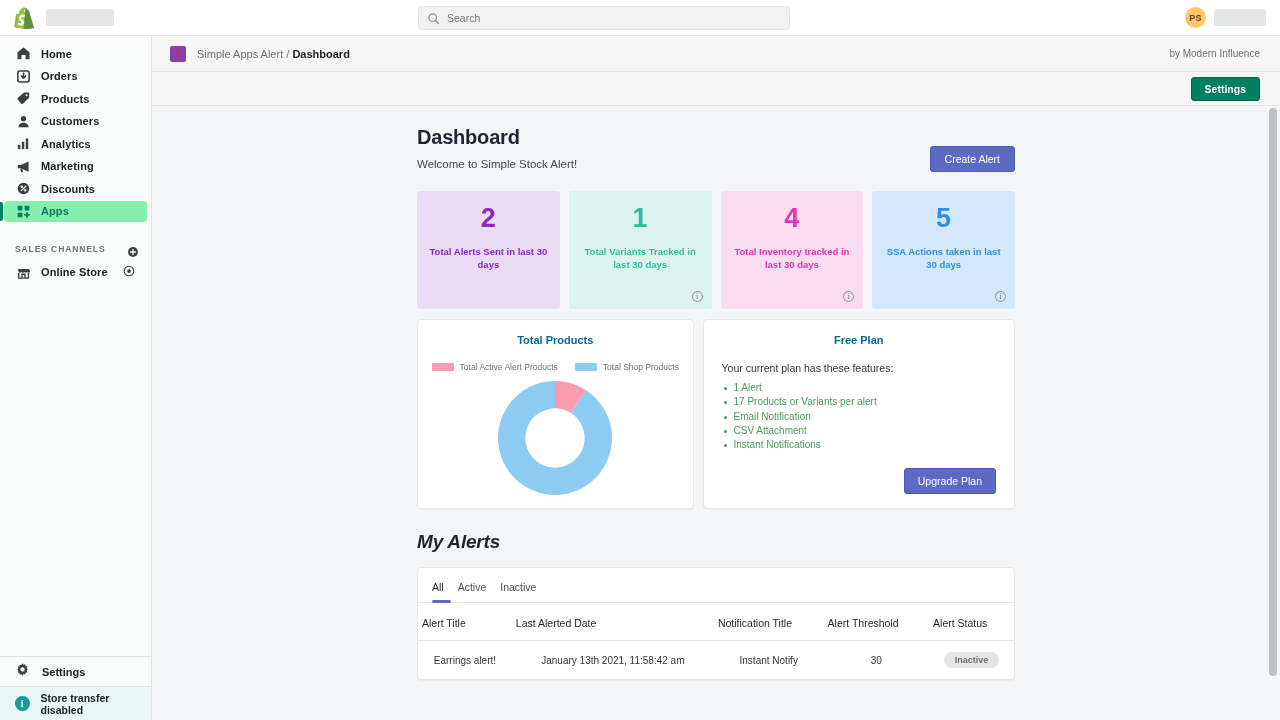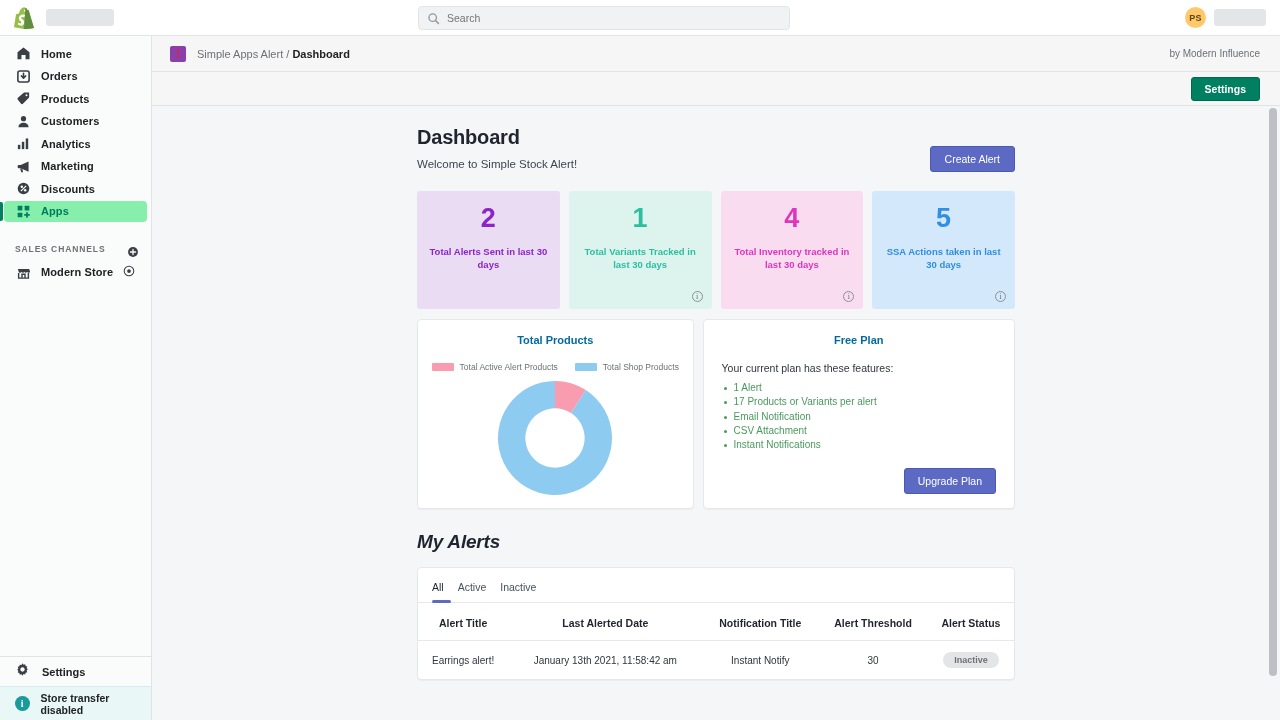--- a/index.html
+++ b/index.html
@@ -174,22 +174,22 @@
   }
   .tabs { display: flex; gap: 14px; padding: 13px 14px 0; border-bottom: 1px solid #e6e8eb; }
   .tab { font-size: 10.5px; color: #46505e; padding-bottom: 9px; position: relative; cursor: pointer; }
   .tab.active { color: #1f2430; }
   .tab.active::after {
     content: ""; position: absolute; left: 0; bottom: -1px; width: 19px; height: 3px;
     background: #5c6ac4; border-radius: 2px;
   }
   table { width: 100%; border-collapse: collapse; }
   thead th {
-    font-size: 10.5px; font-weight: bold; color: #1f2430; padding: 14px 4px 11px;
-    border-bottom: 1px solid #e6e8eb; text-align: center;
+    font-size: 10.5px; font-weight: normal; color: #1f2430; padding: 14px 4px 11px;
+    border-bottom: 1px solid #e6e8eb; text-align: left;
   }
   tbody td {
     font-size: 10px; color: #31353e; text-align: center; padding: 11px 4px;
     border-bottom: 1px solid #eceef0;
   }
   tbody tr:last-child td { border-bottom: none; }
   .pill {
     display: inline-block; font-size: 9px; padding: 3px 11px; border-radius: 9px; font-weight: 600;
   }
   .pill.inactive { background: #e4e5e7; color: #6d7175; }
@@ -334,21 +334,21 @@
         </div>
 
         <div class="nav-item" style="justify-content:space-between;padding-right:12px;">
           <span style="display:flex;align-items:center;">
             <span class="ico">
               <svg viewBox="0 0 16 16" width="15" height="15">
                 <path d="M2 4.2h12l1 2.6a1.6 1.6 0 0 1-3.1.5 1.6 1.6 0 0 1-3 0 1.6 1.6 0 0 1-3 0 1.6 1.6 0 0 1-3.1-.5z" fill="#3a3f44"></path>
                 <path d="M2.8 8.4V14h10.4V8.4M6.4 14V9.8h3.2V14" fill="none" stroke="#3a3f44" stroke-width="1.5"></path>
               </svg>
             </span>
-            <span class="lbl">Modern Store</span>
+            <span class="lbl">Online Store</span>
           </span>
           <span>
             <svg viewBox="0 0 16 16" width="12" height="12">
               <circle cx="8" cy="8" r="6.4" fill="none" stroke="#3a3f44" stroke-width="1.4"></circle>
               <circle cx="8" cy="8" r="2.5" fill="#3a3f44"></circle>
             </svg>
           </span>
         </div>
       </div>
 

